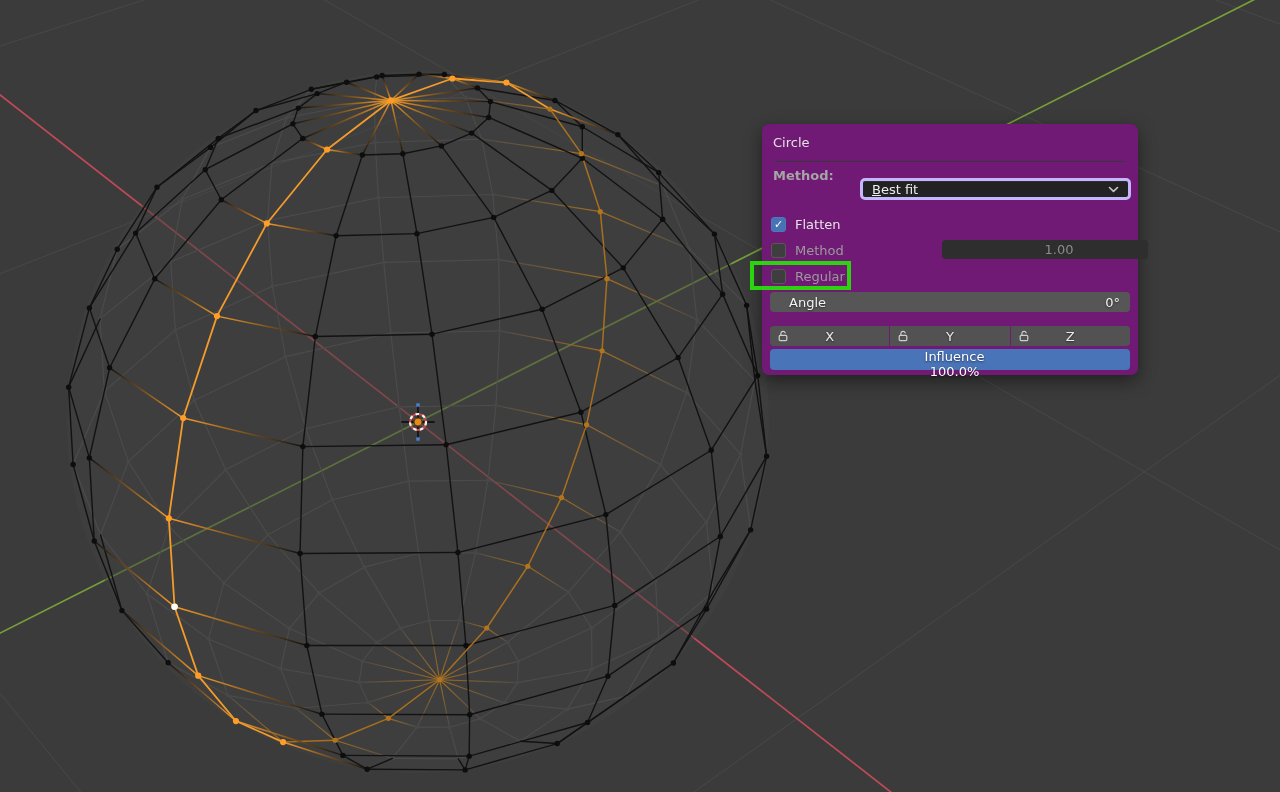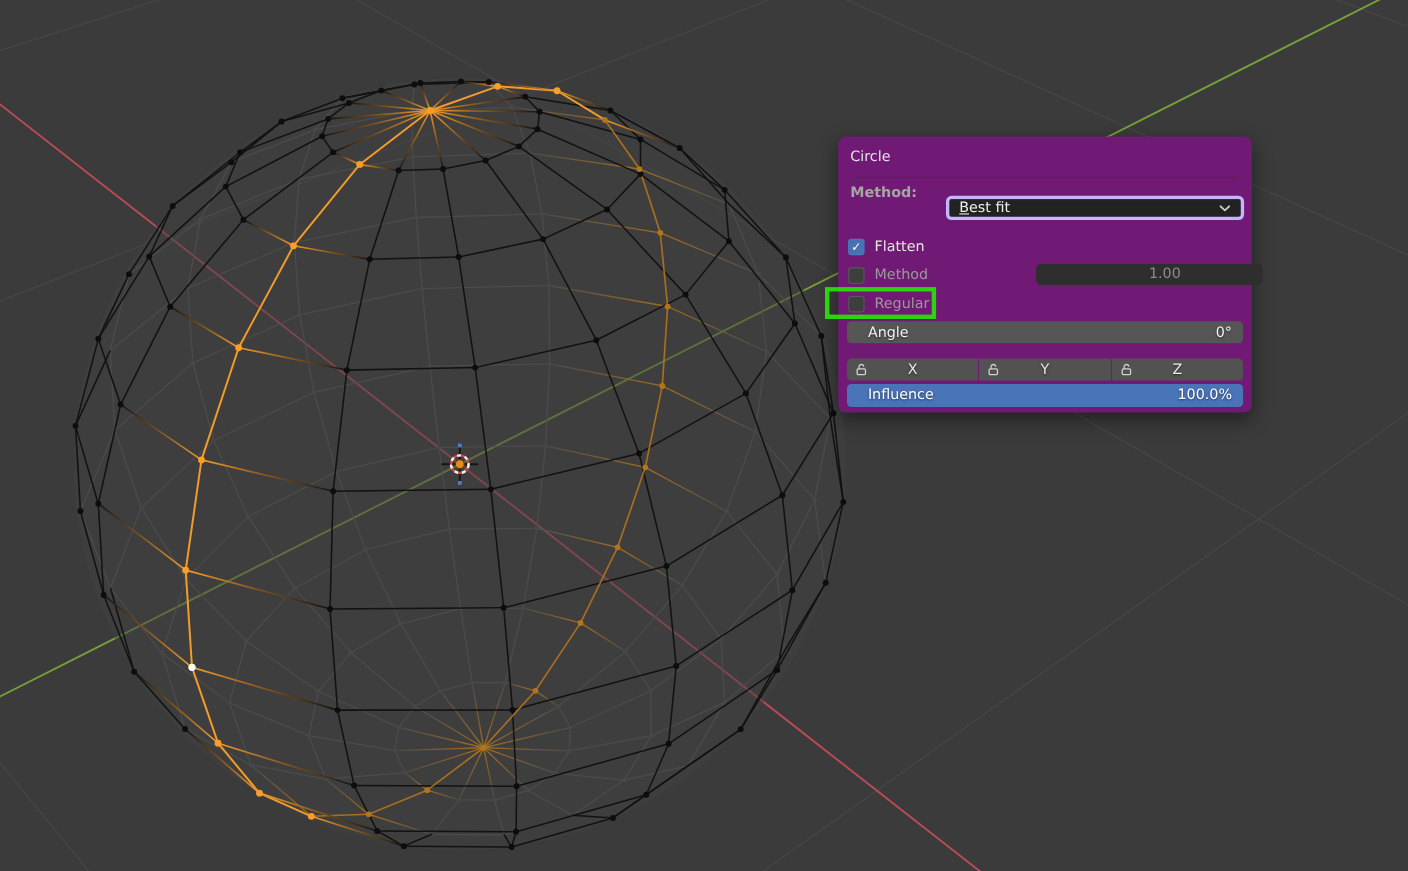--- a/index.html
+++ b/index.html
@@ -54,21 +54,21 @@
     padding:0 10px 0 19px;border-radius:4px;
     text-shadow:0 1px 2px rgba(0,0,0,.55);
   }
   .slider .spacer{flex:1;}
   .slider-angle{
     position:absolute;top:168px;left:8px;width:360px;height:20px;
     background:#565656;color:#f2f2f2;gap:16px;
   }
   .slider-influence{
     position:absolute;top:225px;left:8px;width:360px;height:21px;
-    background:#4a74b8;color:#ffffff;
+    background:#4a74b8;color:#ffffff;flex-direction:column;
   }
 
   .xyz{position:absolute;top:202px;left:8px;width:360px;height:20px;display:flex;gap:1px;}
   .seg{
     flex:1;background:#525252;position:relative;
     display:flex;align-items:center;justify-content:center;
     color:#e9e9e9;text-shadow:0 1px 2px rgba(0,0,0,.5);
   }
   .seg:first-child{border-radius:4px 0 0 4px;}
   .seg:last-child{border-radius:0 4px 4px 0;}

